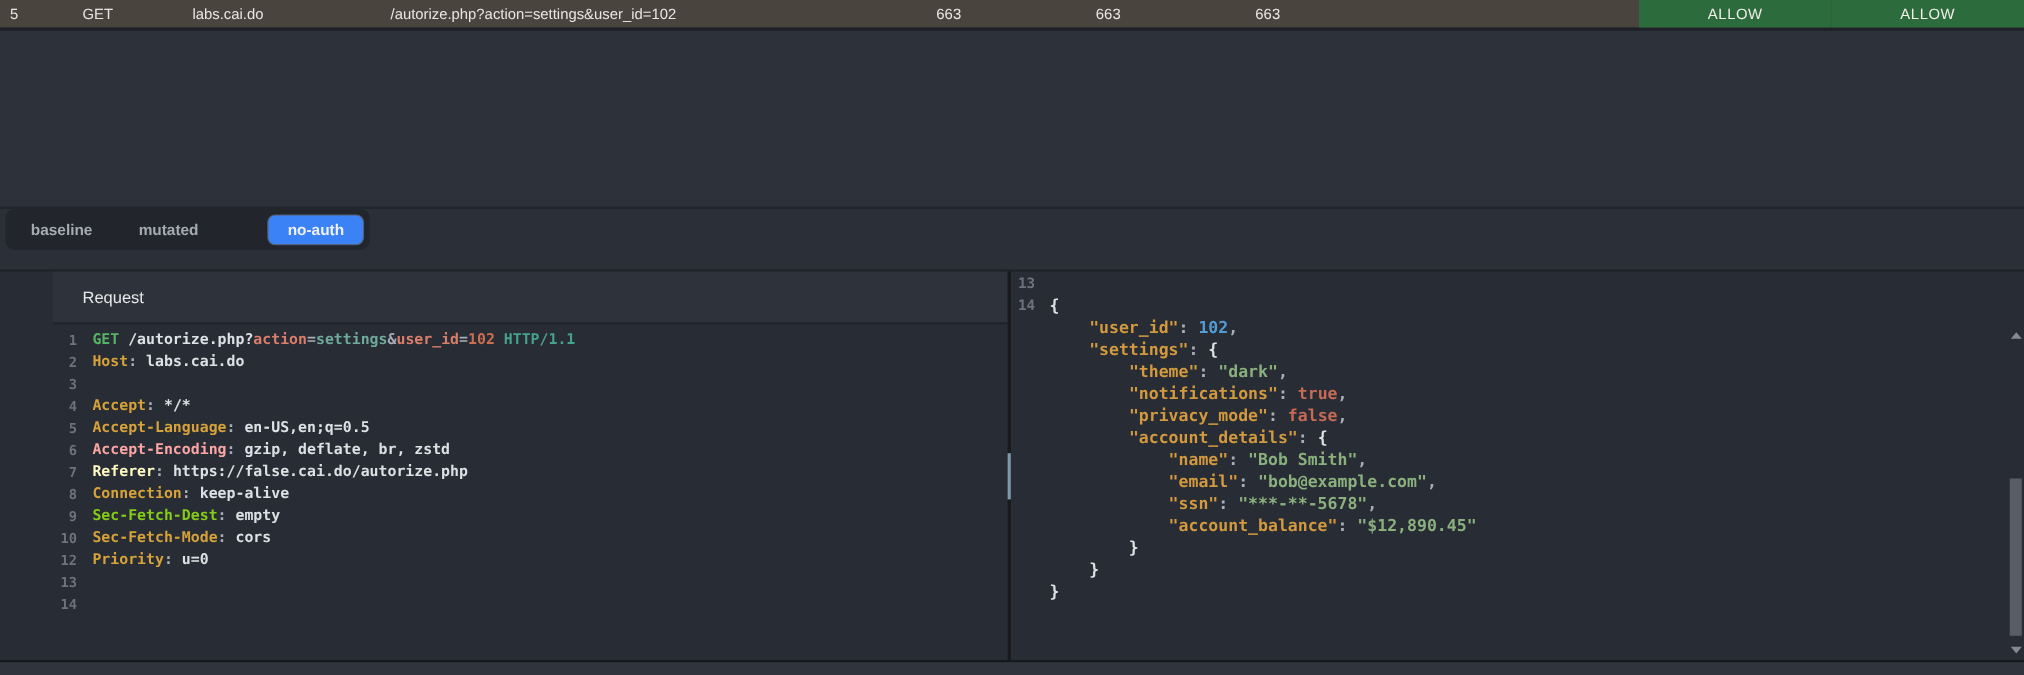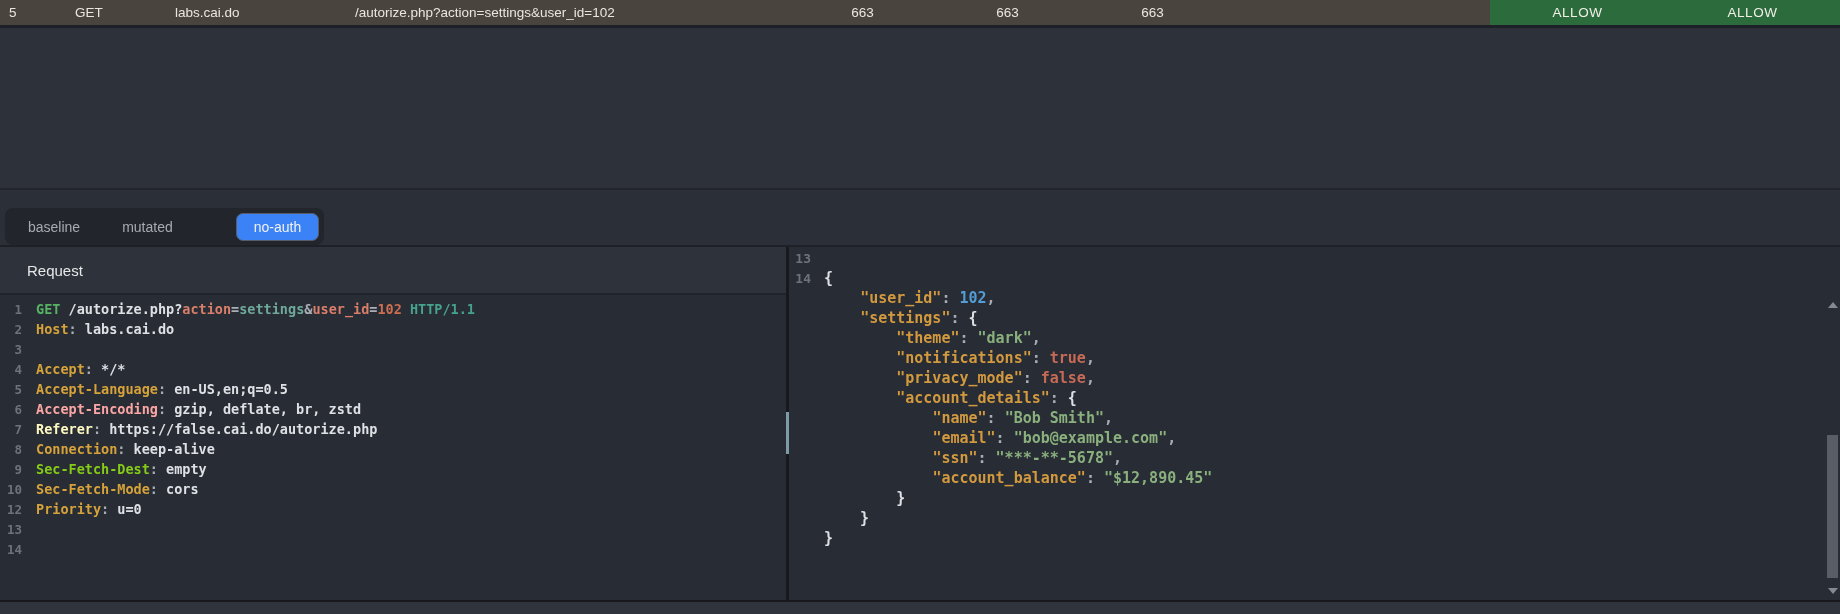--- a/index.html
+++ b/index.html
@@ -16,29 +16,29 @@
   .c-method { width:105px; padding-left:5px; }
   .c-host   { width:180px; }
   .c-path   { width:435px; }
   .c-len    { width:145px; justify-content:center; }
   .c-spacer { flex:1; }
   .c-allow  { width:175px; justify-content:center; background:#2b6b3c; color:#f2efe9; letter-spacing:0.5px; }
   .row-sep  { height:3px; background:#1d2026; }
   
   .upper-gap  { height:160px; background:#2d313a; }
   .tabbar-sep { height:2px; background:#22252c; }
-  .tabbar     { height:55px; background:#2b2f37; display:flex; align-items:flex-end; padding-left:5px; }
+  .tabbar     { height:55px; background:#2b2f37; display:flex; align-items:flex-start; padding-left:5px;font-weight:bold; }
   .tabs { background:#22252c; border-radius:8px; display:flex; align-items:center; height:37px; padding:0 5px; gap:6px; }
   .tab  { color:#a6abb3; font-size:14px; padding:5px 17px; border-radius:7px; border:1px solid transparent; background:transparent; cursor:pointer; }
   .tab.selected { color:#f1f1f1; background:#3b82f6; border-color:#575d68;margin-left:39px; }
   .panels-sep { height:2px; background:#1d2026; }
   
   .panels { display:flex; height:353px; }
   .panel  { display:flex; flex-direction:column; position:relative; background:#282c34; }
-  .panel.request  { width:786px; }
+  .panel.request  { width:916px;padding-left:48px; }
   .panel.response { flex:1; }
   .panel-divider  { width:3px; background:#17191e; position:relative; }
   .divider-handle { position:absolute; left:0; top:165px; width:3px; height:42px; background:#7e99a8; }
   .panel-header { height:48px; background:#2d323b; border-bottom:2px solid #1f232b; display:flex; align-items:center; padding-left:27px; color:#e8e8e8; font-size:15px; flex:0 0 auto; }
   .panel-body { flex:1; overflow:hidden; font-family:"DejaVu Sans Mono", monospace; }
   .panel.request  .panel-body { padding-top:4px; }
   .panel.response .panel-body { padding-top:1px; }
   .code-line { display:flex; height:20px; align-items:center; }
   .gutter { flex:0 0 22px; text-align:right; color:#6d727b; font-size:12.5px; font-weight:bold; }
   .code-text { white-space:pre; font-weight:bold; }

